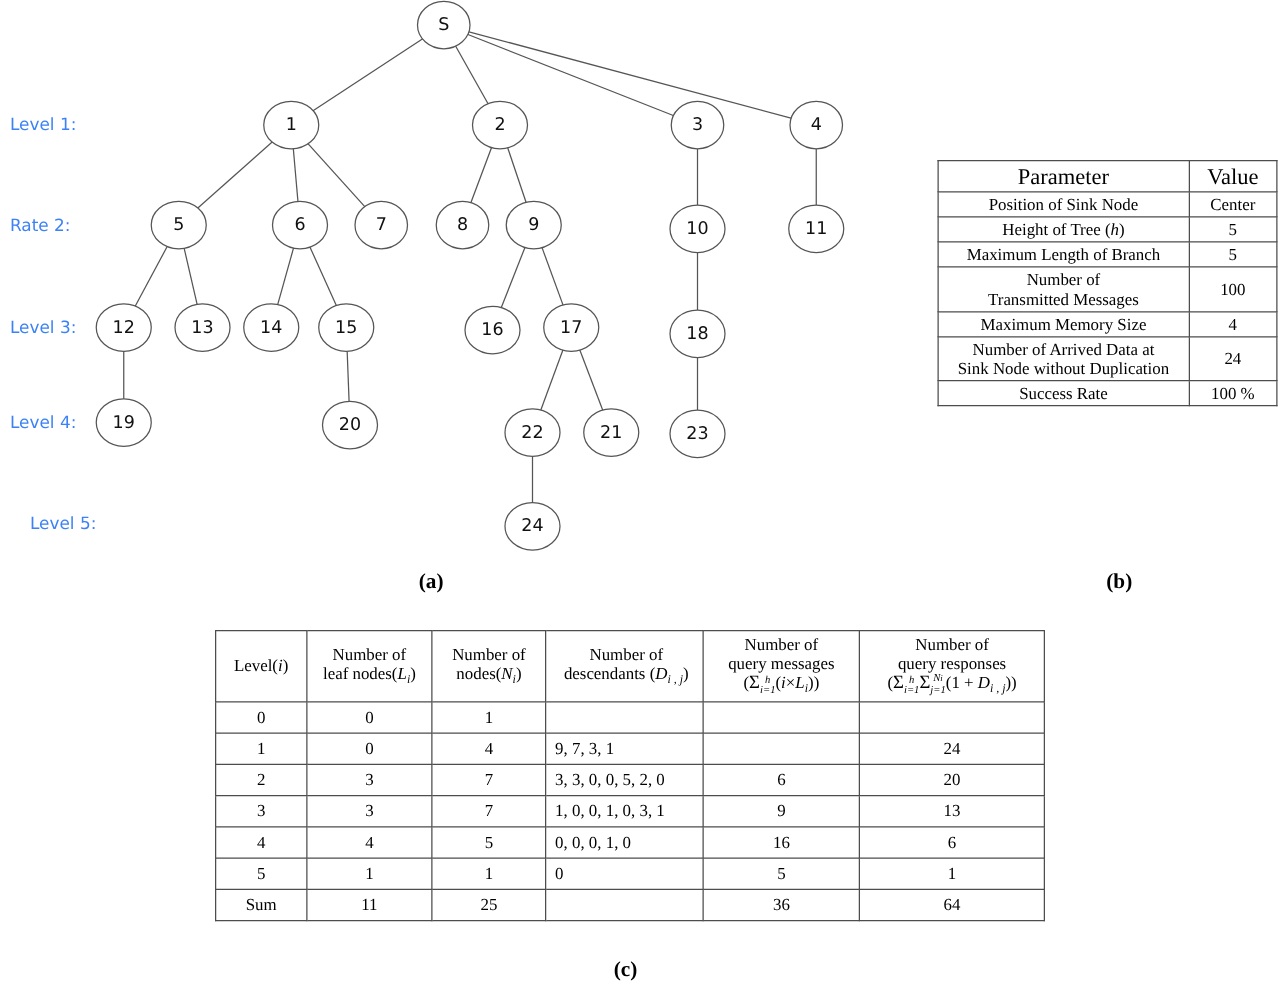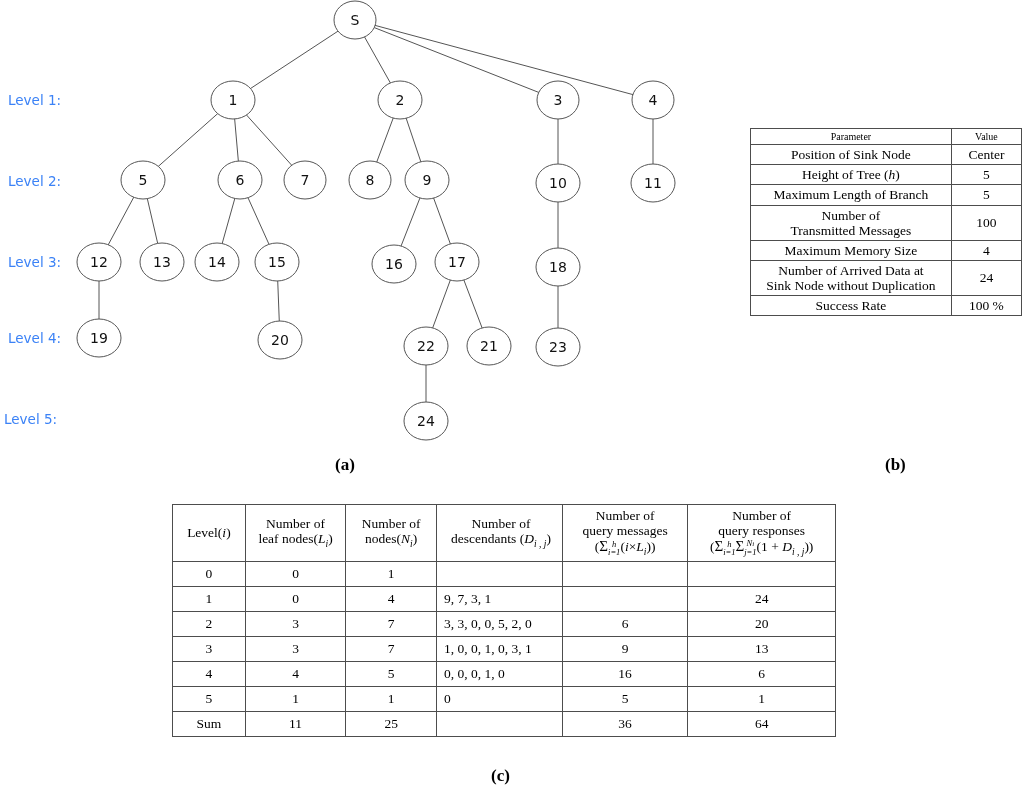--- a/index.html
+++ b/index.html
@@ -54,21 +54,21 @@
     text-align: center;
     vertical-align: middle;
     line-height: 1.12;
   }
 
   
   #table-b-wrap { position: absolute; left: 750px; top: 128px; width: 272px; }
   #table-b { width: 272px; font-size: 13.5px; }
   #table-b td.param { width: 206px; }
   #table-b td.val { width: 64px; }
-  #table-b tr.hdr td { font-size: 10px; }
+  #table-b tr.hdr td { font-size: 18px; }
 
   
   #table-c-wrap { position: absolute; left: 172px; top: 504px; width: 664px; }
   #table-c { width: 664px; font-size: 13.5px; }
   #table-c thead td { font-size: 13.5px; padding: 3px 4px; }
   #table-c td.c0 { width: 68px; }
   #table-c td.c1 { width: 100px; }
   #table-c td.c2 { width: 88px; }
   #table-c td.c3 { width: 124px; text-align: left; padding-left: 7px; }
   #table-c td.c4 { width: 128px; }
@@ -222,24 +222,24 @@
             <text x="558" y="347" text-anchor="middle" dominant-baseline="central" font-family="&quot;DejaVu Sans&quot;, sans-serif" font-size="14" fill="#111111">23</text>
           </g>
           <g>
             <ellipse cx="426" cy="421" rx="22" ry="19" fill="#ffffff" stroke="#555555" stroke-width="1"></ellipse>
             <text x="426" y="421" text-anchor="middle" dominant-baseline="central" font-family="&quot;DejaVu Sans&quot;, sans-serif" font-size="14" fill="#111111">24</text>
           </g>
         </g>
     </svg>
     <div id="level-labels">
         <div class="level-label" style="left: 8px; top: 92px;">Level 1:</div>
-        <div class="level-label" style="left: 8px; top: 173px;">Level 2:</div>
+        <div class="level-label" style="left: 8px; top: 173px;">Rate 2:</div>
         <div class="level-label" style="left: 8px; top: 254px;">Level 3:</div>
         <div class="level-label" style="left: 8px; top: 330px;">Level 4:</div>
-        <div class="level-label" style="left: 4px; top: 411px;">Level 5:</div>
+        <div class="level-label" style="left: 24px; top: 411px;">Level 5:</div>
       </div>
   </div>
 
   <div class="caption" id="cap-a" style="left:335px; top:455px;">(a)</div>
 
   <div id="table-b-wrap">
     <table class="fig-table" id="table-b">
       <tbody id="table-b-body">
           <tr class="hdr">
             <td class="param">Parameter</td>

